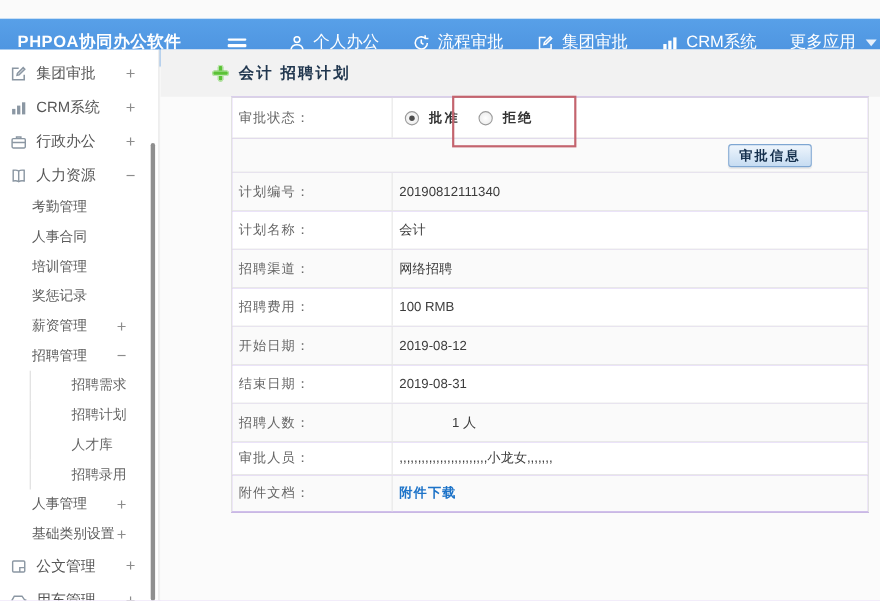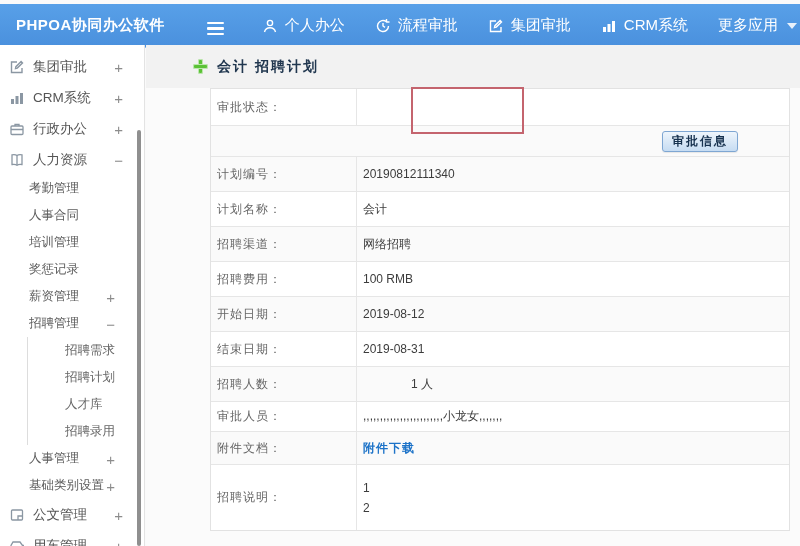--- a/index.html
+++ b/index.html
@@ -1,21 +1,21 @@
 <!DOCTYPE html>
 <html><head>
 <meta charset="utf-8">
 <style>
   * { margin:0; padding:0; box-sizing:border-box; }
   html,body { width:800px; height:546px; overflow:hidden;
     font-family:"Liberation Sans","DejaVu Sans",sans-serif; background:#fff; }
   #app { position:relative; width:800px; height:546px; background:#fafafa; }
 
   
-  .topbar { position:absolute; left:0; top:4px; width:800px; height:44px;
+  .topbar { position:absolute; left:0; top:17px; width:800px; height:44px;
     background:linear-gradient(#58a0e8,#4a90dd); border-bottom:1px solid #8fbcee;
     display:flex; align-items:center; color:#fff; }
   .brand { font-size:15px; font-weight:bold; padding-left:16px; letter-spacing:.5px; }
   .nav { display:flex; align-items:flex-end; margin-left:42px; gap:30px; }
   .hamburger { display:flex; flex-direction:column; gap:3px; cursor:pointer; margin-right:8px; }
   .hamburger span { width:17px; height:2.5px; background:#fff; border-radius:1px; }
   .nav-item { display:flex; align-items:center; gap:7px; font-size:15px; cursor:pointer; }
   .nav-item svg { display:block; }
   .caret { width:0; height:0; border-left:5px solid transparent; border-right:5px solid transparent;
     border-top:6px solid #e8f1fb; margin-left:2px; }
@@ -243,20 +243,28 @@
   <div class="content">
     <div class="title-strip">
       <span class="plus-icon"></span>
       <span class="page-title">会计 招聘计划</span>
     </div>
 
     <div class="form-table">
 
       <div class="f-row" style="height:37px; position:relative;">
         <div class="f-label">审批状态：</div>
+        <div class="f-value">
+          <div class="radio-group">
+            <span class="radio checked"></span>
+            <span class="radio-label">批准</span>
+            <span class="radio"></span>
+            <span class="radio-label">拒绝</span>
+          </div>
+        </div>
         <div class="red-box"></div>
       </div>
 
       <div class="btn-row">
         <button class="approve-btn">审批信息</button>
       </div>
 
     <div class="f-row alt" style="height: 35px;">
           <div class="f-label">计划编号：</div>
           <div class="f-value">20190812111340</div>
@@ -288,24 +296,15 @@
         <div class="f-row" style="height: 30px;">
           <div class="f-label">审批人员：</div>
           <div class="f-value">,,,,,,,,,,,,,,,,,,,,,,,,小龙女,,,,,,,</div>
         </div>
         <div class="f-row alt" style="height: 33px;">
           <div class="f-label">附件文档：</div>
           <div class="f-value">
             <a class="file-link">附件下载</a>
           </div>
         </div>
-        <div class="f-row" style="height: 65px;">
-          <div class="f-label">招聘说明：</div>
-          <div class="f-value tall">
-            <div class="multi-line">
-              <div>1</div>
-              <div>2</div>
-            </div>
-          </div>
-        </div>
       </div>
   </div>
 </div>
 
 </body></html>

